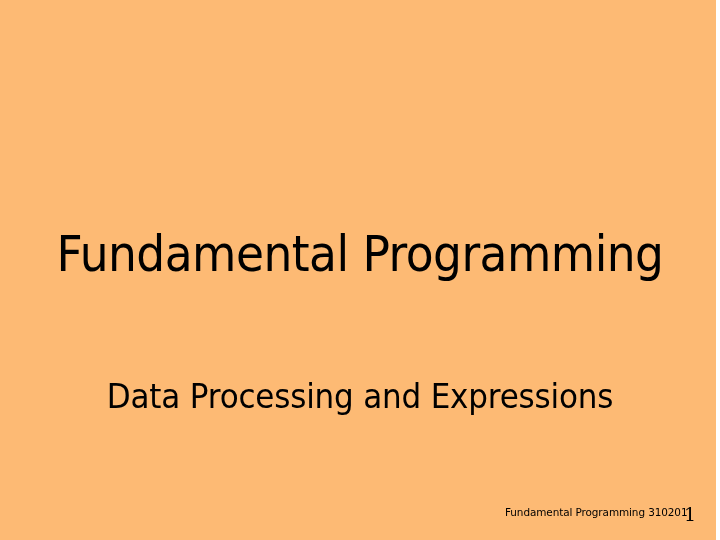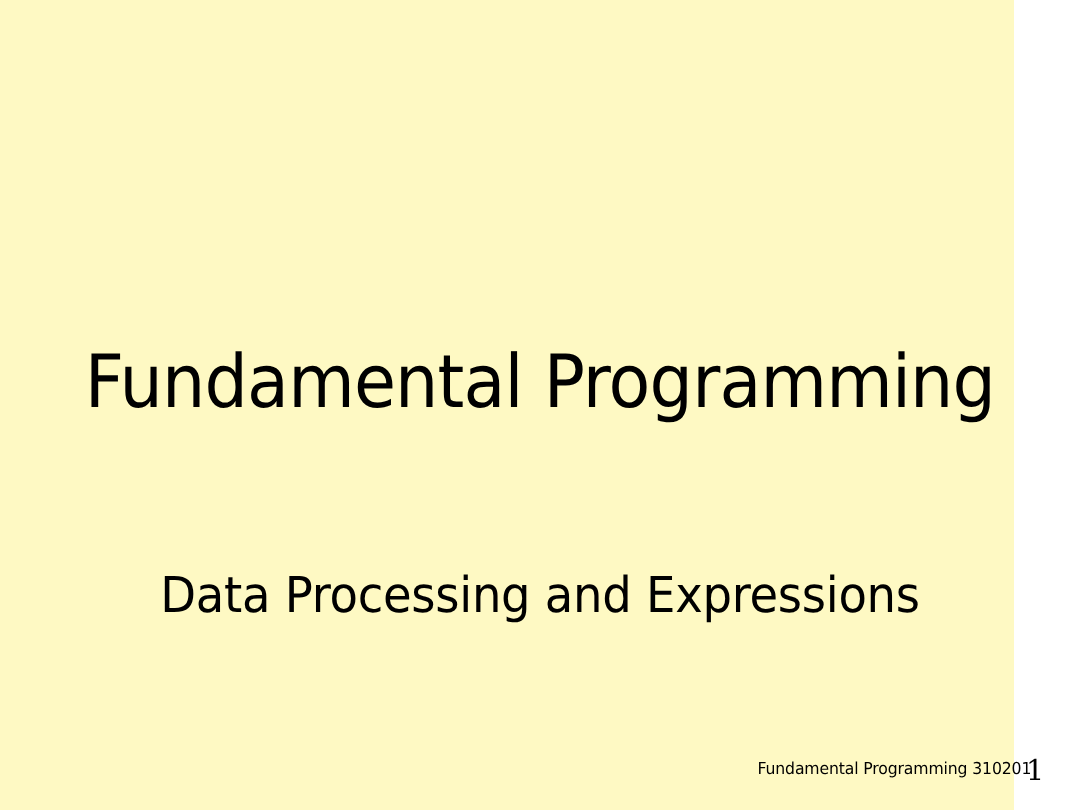--- a/index.html
+++ b/index.html
@@ -10,21 +10,22 @@
     width: 720px;
     height: 540px;
     background: #ffffff;
     font-family: "DejaVu Sans", sans-serif;
     overflow: hidden;
   }
   .slide {
     position: relative;
     width: 676px;
     height: 540px;
-    background: #fef9c3;
+    background: #fdba74;
+    padding-left: 40px;
   }
   .slide-title {
     position: absolute;
     left: 0;
     top: 196px;
     width: 720px;
     text-align: center;
     font-family: "DejaVu Sans", sans-serif;
     font-size: 49px;
     font-weight: 400;

